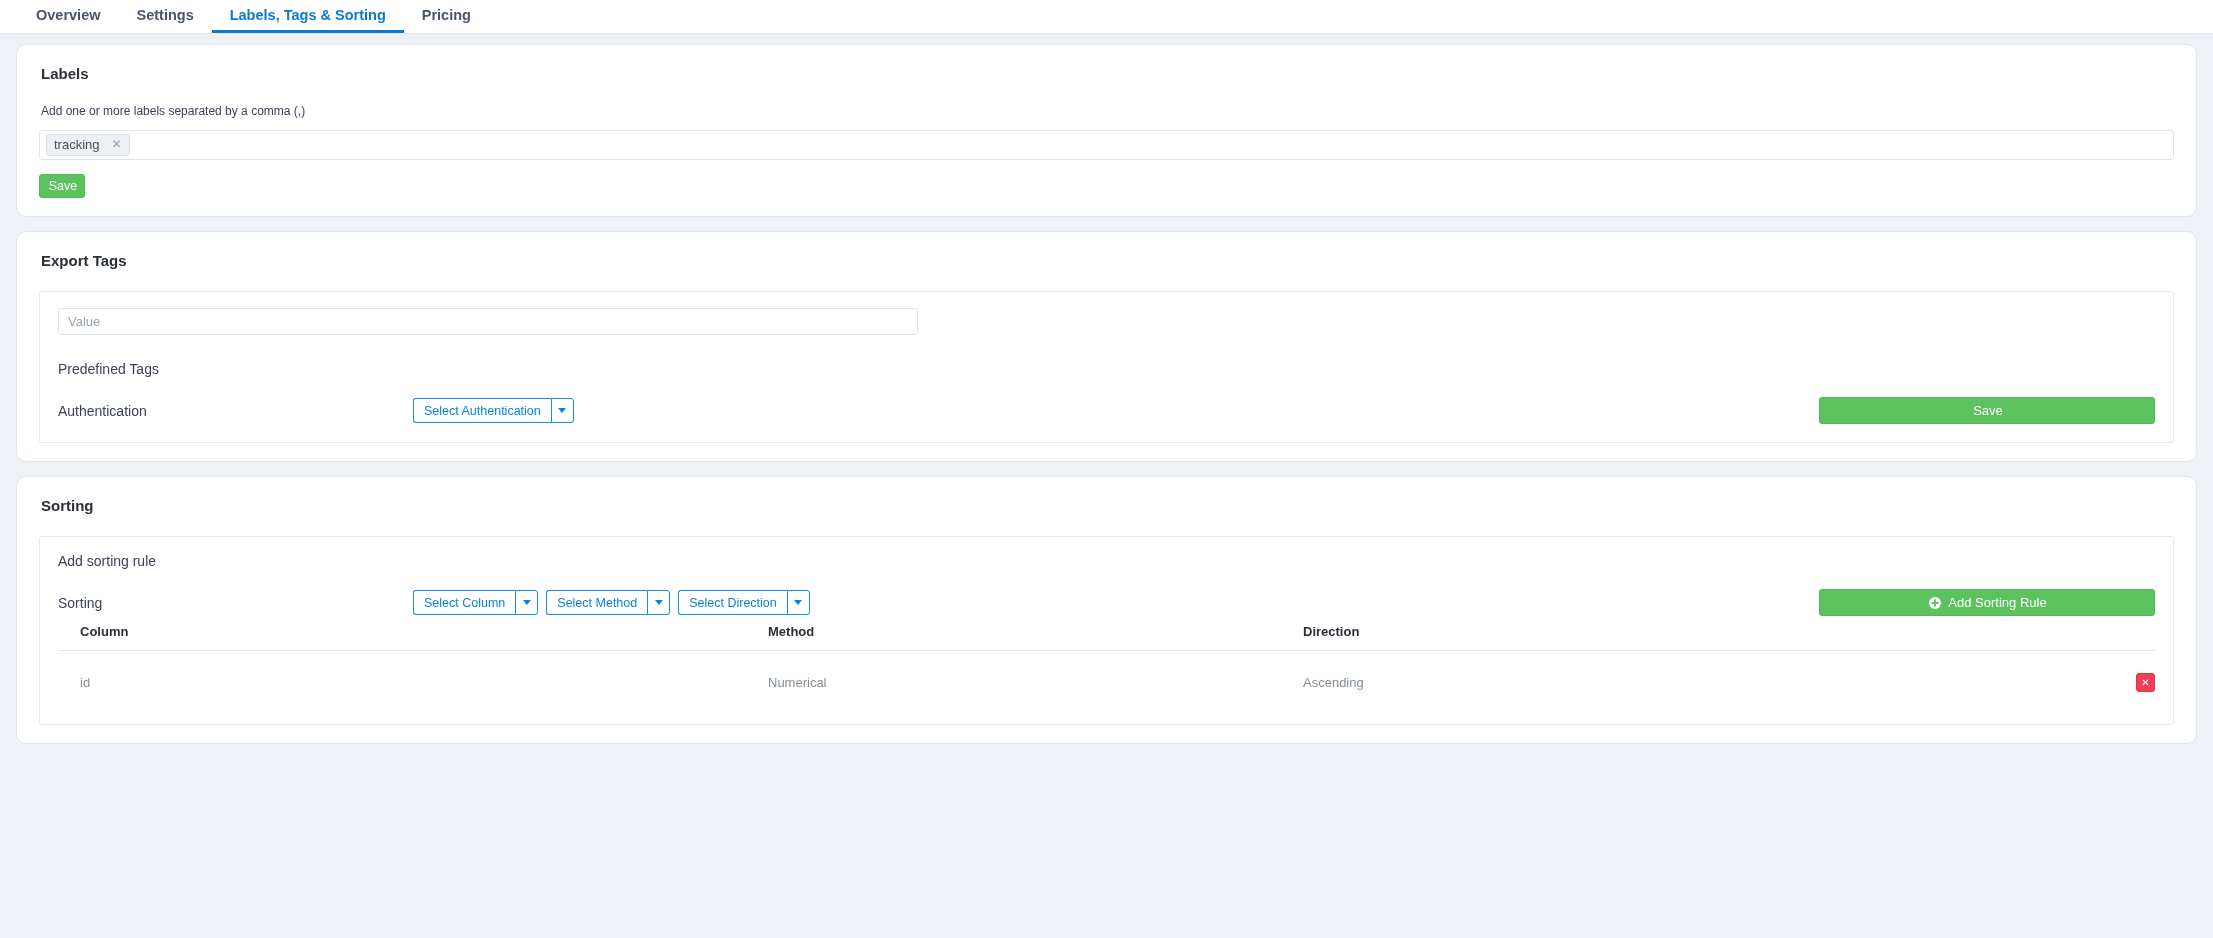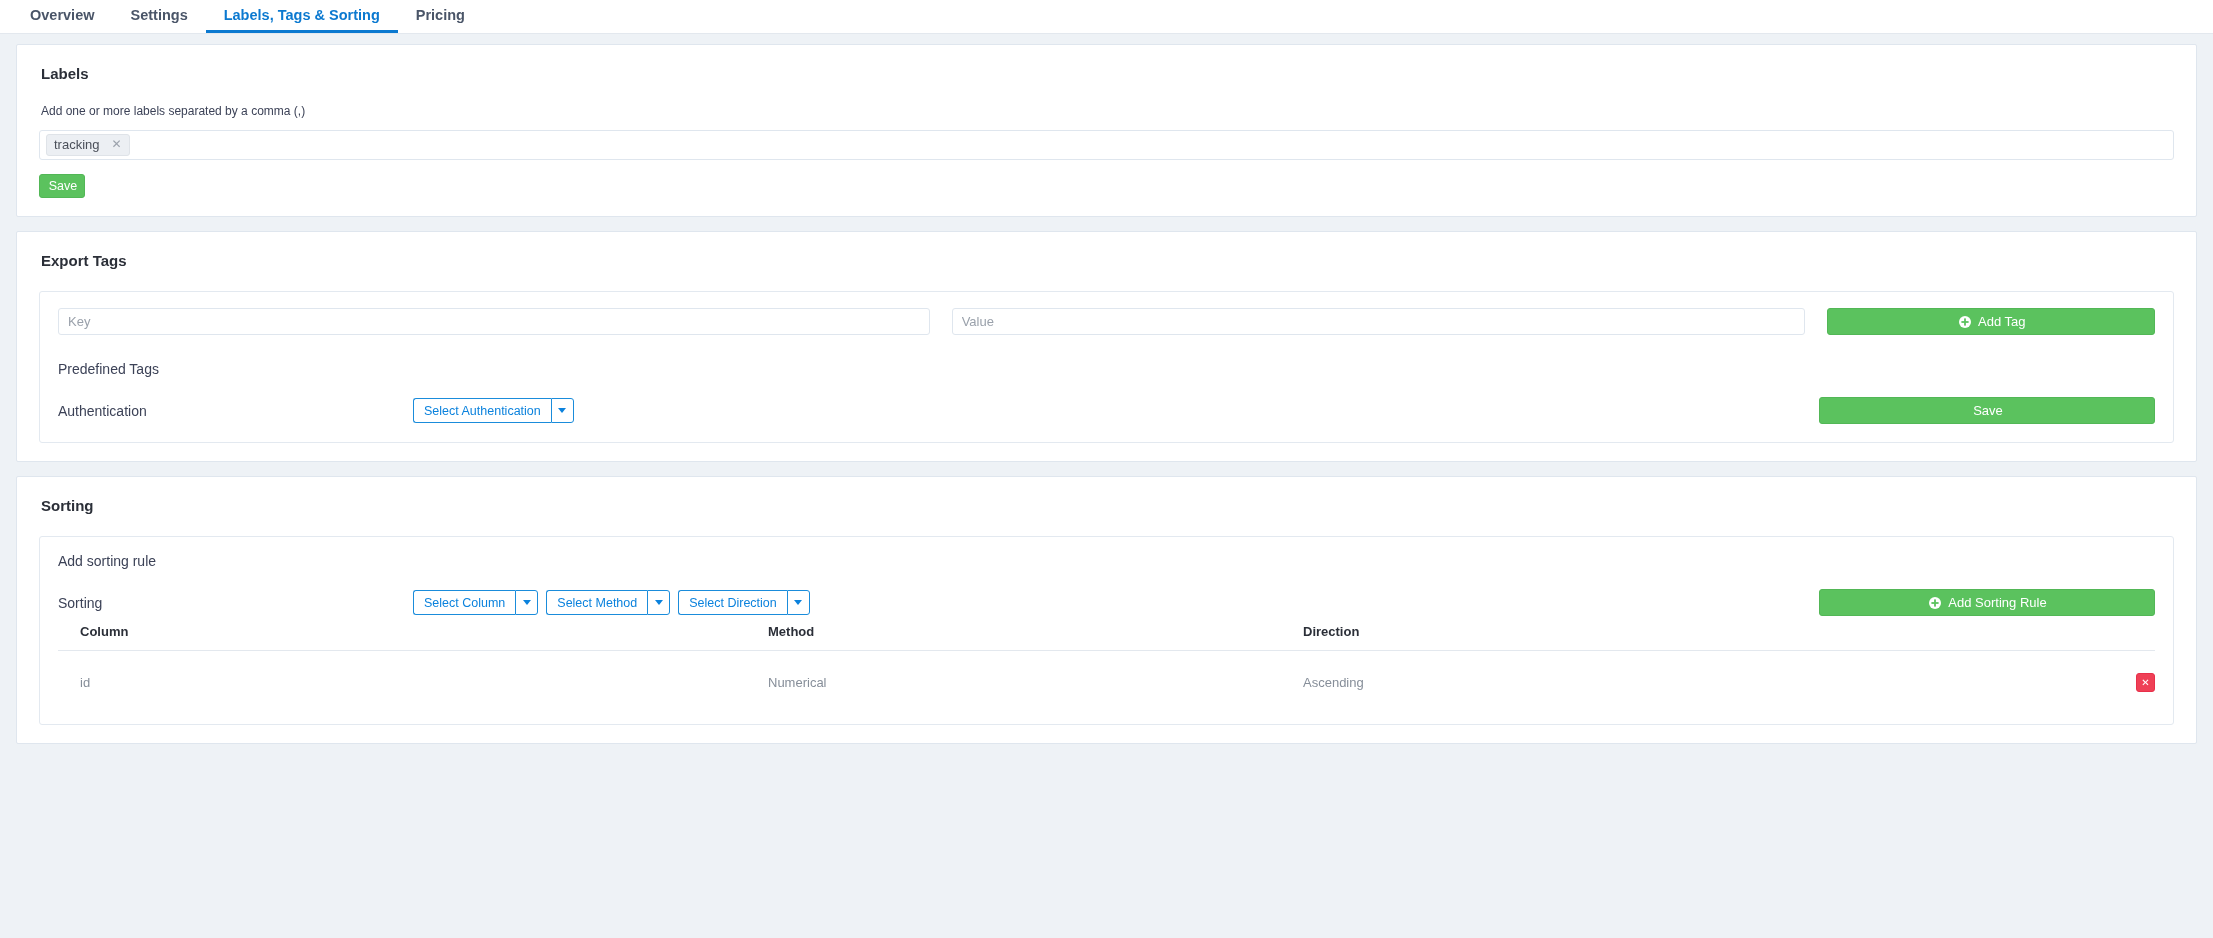--- a/index.html
+++ b/index.html
@@ -11,21 +11,21 @@
     color: #3c4257;
     overflow: hidden;
   }
 
   
   .tabbar {
     height: 34px;
     background: #ffffff;
     display: flex;
     align-items: stretch;
-    padding-left: 12px;
+    padding-left: 18px;
     border-bottom: 1px solid #e3e8ee;
   }
   .tab {
     display: flex;
     align-items: center;
     padding: 0 18px;
     font-size: 14.5px;
     font-weight: bold;
     color: #4a5568;
     cursor: pointer;
@@ -37,21 +37,21 @@
     border-bottom-color: #0b79d0;
   }
 
   
   .page {
     padding: 10px 16px 0 16px;
   }
   .card {
     background: #ffffff;
     border: 1px solid #dfe6ee;
-    border-radius: 2px;
+    border-radius: 10px;
     margin-bottom: 14px;
     padding: 14px 22px 18px 22px;
   }
   .card-title {
     font-size: 15px;
     font-weight: bold;
     color: #2b2f38;
     margin: 6px 0 22px 2px;
   }
   .helptext {
@@ -273,34 +273,21 @@
 
     <button class="btn-green btn-save-small">Save</button>
   </div>
 
   <div class="card">
     <div class="card-title">Export Tags</div>
 
     <div class="panel">
 
       <div class="row">
-        <input class="input key-input" type="text" placeholder="Key" value="" style="">
         <input class="input value-input" type="text" placeholder="Value" style="">
-        <div class="addtag-wrap">
-          <button class="btn-green btn-wide">
-            <span class="plus-icon">
-              <svg width="12" height="12" viewBox="0 0 12 12">
-                <circle cx="6" cy="6" r="6" fill="#ffffff"></circle>
-                <rect x="5.1" y="2.4" width="1.8" height="7.2" fill="#5bc25e"></rect>
-                <rect x="2.4" y="5.1" width="7.2" height="1.8" fill="#5bc25e"></rect>
-              </svg>
-            </span>
-            <span>Add Tag</span>
-          </button>
-        </div>
       </div>
 
       <div class="subhead">Predefined Tags</div>
 
       <div class="field-row">
         <div class="field-label">Authentication</div>
 
         <div class="split">
           <div class="split-main">Select Authentication</div>
           <div class="split-toggle">

